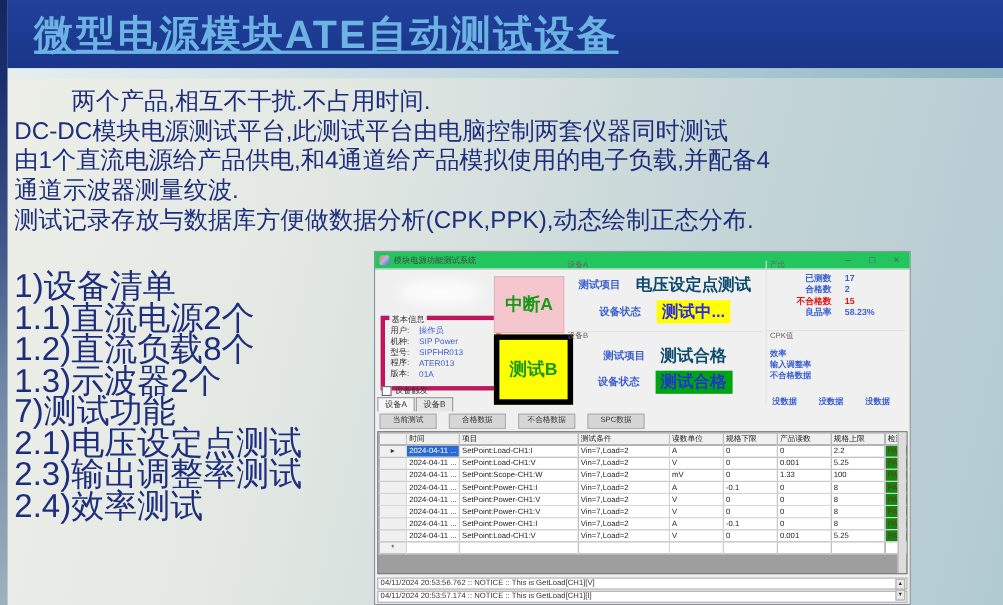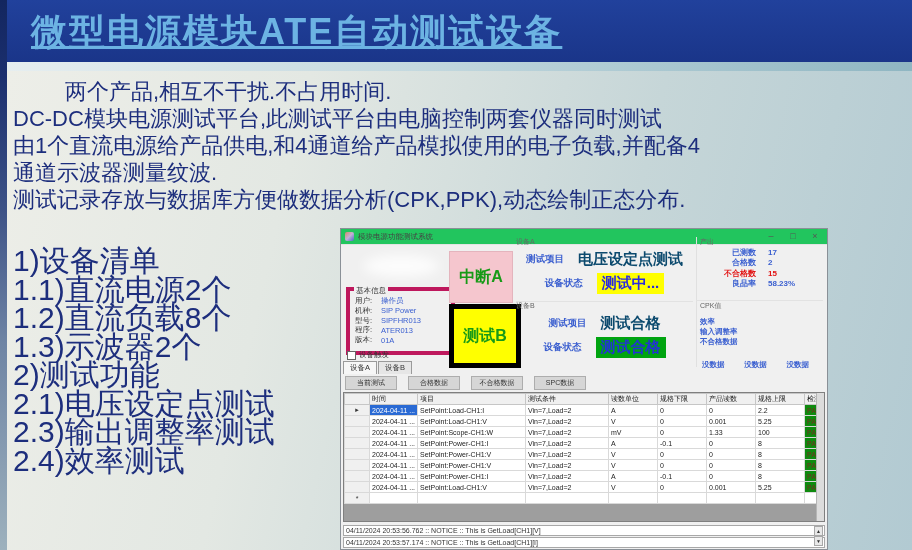--- a/index.html
+++ b/index.html
@@ -119,21 +119,21 @@
         <div class="intro-line">由1个直流电源给产品供电,和4通道给产品模拟使用的电子负载,并配备4</div>
         <div class="intro-line">通道示波器测量纹波.</div>
         <div class="intro-line">测试记录存放与数据库方便做数据分析(CPK,PPK),动态绘制正态分布.</div>
       </div>
 
     <div class="feature-list">
         <div class="feature-line">1)设备清单</div>
         <div class="feature-line">1.1)直流电源2个</div>
         <div class="feature-line">1.2)直流负载8个</div>
         <div class="feature-line">1.3)示波器2个</div>
-        <div class="feature-line">2)测试功能</div>
+        <div class="feature-line">7)测试功能</div>
         <div class="feature-line">2.1)电压设定点测试</div>
         <div class="feature-line">2.3)输出调整率测试</div>
         <div class="feature-line">2.4)效率测试</div>
       </div>
 
     <div class="app-window">
       <div class="titlebar">
         <div class="title-icon"></div>
         <div class="title-text">模块电源功能测试系统</div>
         <div class="win-controls">

